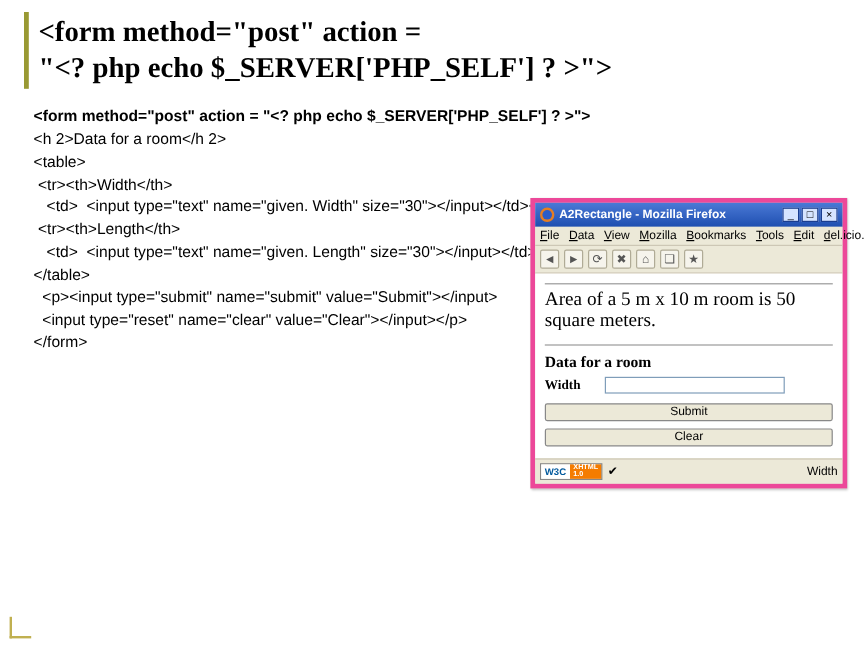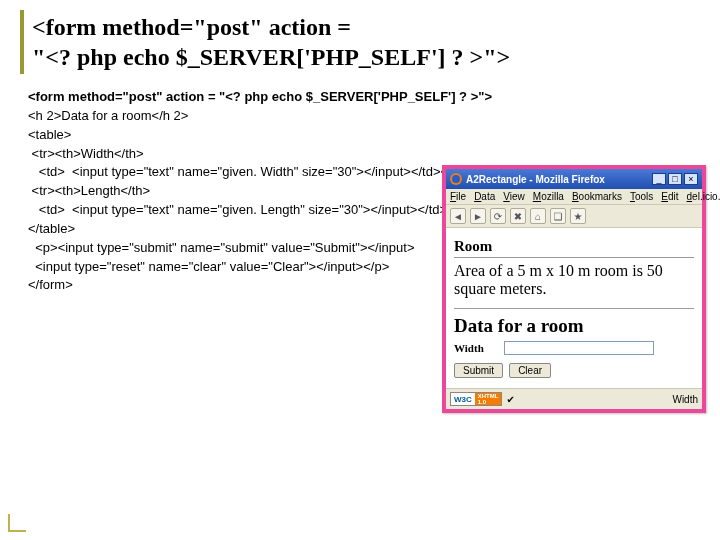--- a/index.html
+++ b/index.html
@@ -100,29 +100,29 @@
     font-family: "Times New Roman", serif;
     font-weight: bold;
     font-size: 15px;
     margin: 4px 0 2px 0;
   }
   .bw-sep { border:0; border-top:1px solid #9a9a9a; margin:2px 0 4px 0;}
   .bw-body { font-size:16px; font-family:"Times New Roman",serif; margin:4px 0 10px 0;}
   .bw-h3 {
     font-family: "Times New Roman", serif;
     font-weight: bold;
-    font-size: 19px;
+    font-size: 13px;
     margin: 6px 0 4px 0;
   }
   .bw-formrow { display:flex; align-items:center; gap:14px; margin:2px 0; font-family:"Times New Roman",serif; font-size:11px;}
   .bw-formrow .lbl { width:36px; font-weight:bold;}
   .bw-formrow input[type=text]{
     width:150px; height:14px; border:1px solid #7f9db9; background:#fff; font-size:10px; padding:0 2px;
   }
-  .bw-btns { margin-top:8px; display:flex; gap:6px;}
+  .bw-btns { margin-top:8px; display:flex; gap:6px;flex-direction:column;}
   .bw-btns input{
     font-family: Tahoma, Arial, sans-serif;
     font-size:10px;
     padding:1px 8px;
     background:#ece9d8;
     border:1px solid #888;
     border-radius:2px;
   }
   .bw-status {
     background:#ece9d8;
@@ -194,21 +194,20 @@
     <div class="bw-tools">
       <span class="tico">◄</span>
       <span class="tico">►</span>
       <span class="tico">⟳</span>
       <span class="tico">✖</span>
       <span class="tico">⌂</span>
       <span class="tico">❏</span>
       <span class="tico">★</span>
     </div>
     <div class="bw-content">
-      <div class="bw-h2">Room</div>
       <hr class="bw-sep">
       <div class="bw-body">Area of a 5 m x 10 m room is 50 square meters.</div>
       <hr class="bw-sep">
       <div class="bw-h3">Data for a room</div>
       <div class="bw-formrow">
         <span class="lbl">Width</span>
         <input type="text" style="">
       </div>
       <div class="bw-btns">
         <input type="submit" value="Submit" style="">

